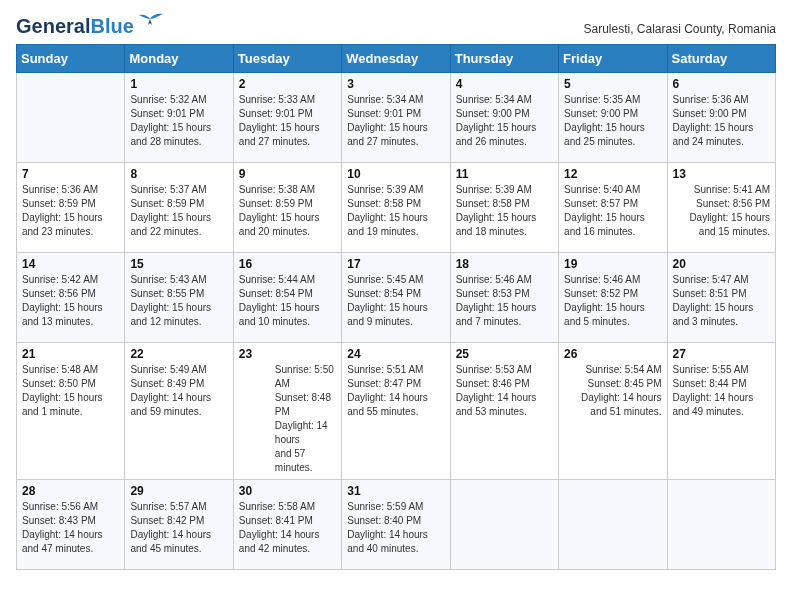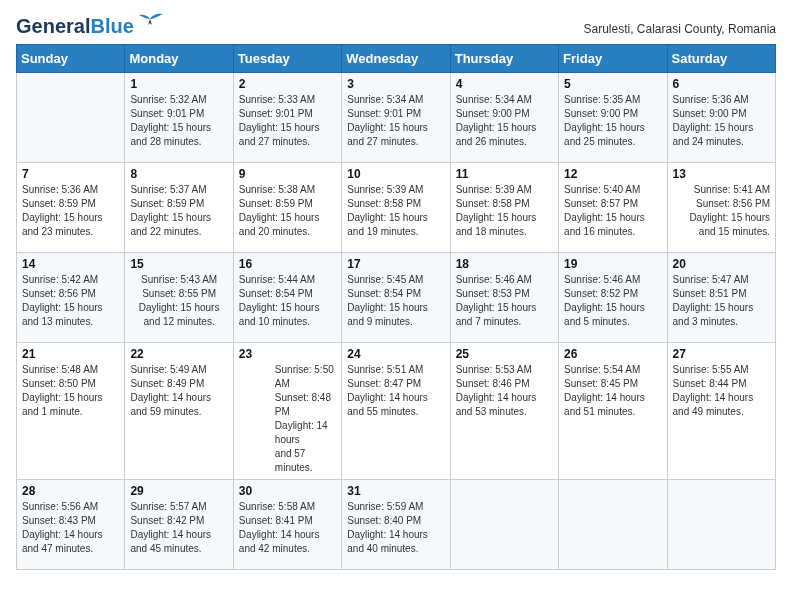--- a/index.html
+++ b/index.html
@@ -212,21 +212,21 @@
       <tr>
         <td>
           <span class="day-number">14</span>
           <div class="day-info" style="white-space: pre-line;">Sunrise: 5:42 AM
 Sunset: 8:56 PM
 Daylight: 15 hours
 and 13 minutes.</div>
         </td>
         <td>
           <span class="day-number">15</span>
-          <div class="day-info" style="white-space: pre-line; text-align: center;">Sunrise: 5:43 AM
+          <div class="day-info" style="white-space: pre-line;">Sunrise: 5:43 AM
 Sunset: 8:55 PM
 Daylight: 15 hours
 and 12 minutes.</div>
         </td>
         <td>
           <span class="day-number">16</span>
           <div class="day-info" style="white-space: pre-line;">Sunrise: 5:44 AM
 Sunset: 8:54 PM
 Daylight: 15 hours
 and 10 minutes.</div>
@@ -291,21 +291,21 @@
         </td>
         <td>
           <span class="day-number">25</span>
           <div class="day-info" style="white-space: pre-line;">Sunrise: 5:53 AM
 Sunset: 8:46 PM
 Daylight: 14 hours
 and 53 minutes.</div>
         </td>
         <td>
           <span class="day-number">26</span>
-          <div class="day-info" style="white-space: pre-line;">Sunrise: 5:54 AM
+          <div class="day-info" style="white-space: pre-line; text-align: right;">Sunrise: 5:54 AM
 Sunset: 8:45 PM
 Daylight: 14 hours
 and 51 minutes.</div>
         </td>
         <td>
           <span class="day-number">27</span>
           <div class="day-info" style="white-space: pre-line;">Sunrise: 5:55 AM
 Sunset: 8:44 PM
 Daylight: 14 hours
 and 49 minutes.</div>

